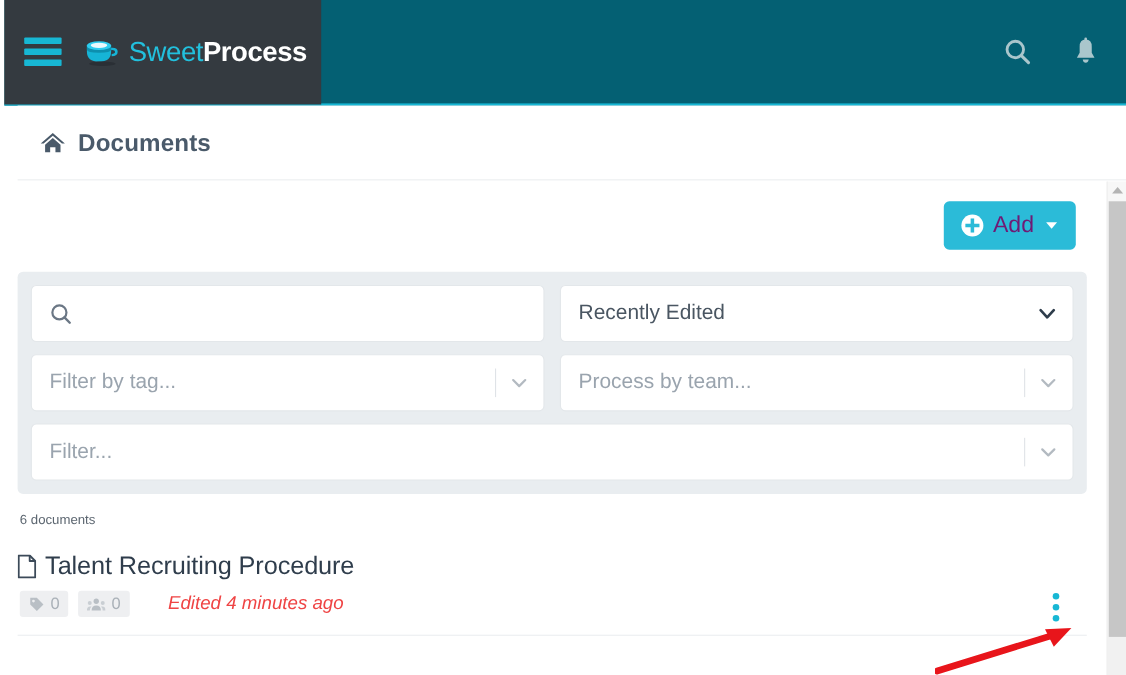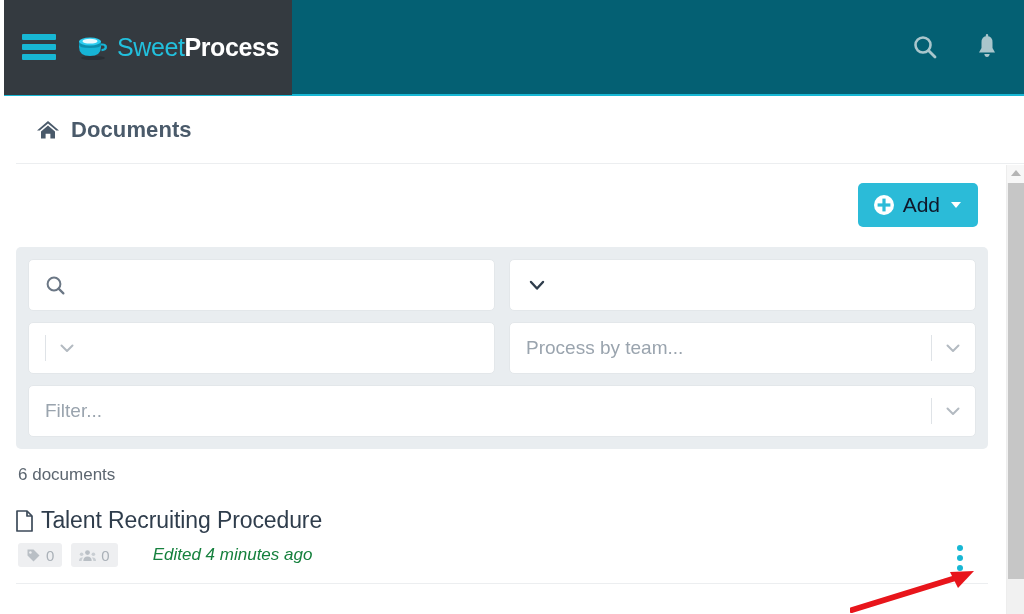--- a/index.html
+++ b/index.html
@@ -76,21 +76,21 @@
     width: 1006px; height: 449px;
     background: #ffffff;
     padding: 0 18px 0 16px;
     overflow: hidden;
   }
   .toolbar-row {
     height: 80px; display: flex; align-items: center;
     justify-content: flex-end; padding-right: 10px;
   }
   .btn-add {
-    background: #2bbbd8; color: #0f172a;
+    background: #2bbbd8; color: #701a75;
     border: none; border-radius: 5px;
     height: 44px; padding: 0 17px 0 15px;
     font-size: 21px; font-family: "Liberation Sans", sans-serif;
     display: flex; align-items: center; gap: 8px;
     cursor: pointer;
   }
   .plus-circle { width: 22px; height: 22px; flex: 0 0 22px; }
   .caret-down {
     width: 0; height: 0; margin-left: 3px;
     border-left: 5px solid transparent;
@@ -120,21 +120,21 @@
   .search-ic { width: 21px; height: 21px; flex: 0 0 21px; margin-right: 6px; }
   .rs-sep {
     width: 1px; height: 26px; background: #dfe3e7;
     margin-right: 11px; flex: 0 0 1px;
   }
   .rs-chev { width: 20px; height: 20px; flex: 0 0 20px; }
   .nat-chev { width: 22px; height: 22px; flex: 0 0 22px; }
 
   
   .doc-count {
-    font-size: 17px; color: #5c6670;
+    font-size: 12px; color: #5c6670;
     margin: 16px 0 0 2px;
   }
   .doc-row {
     position: relative;
     margin-top: 22px; padding-bottom: 16px;
     border-bottom: 1px solid #eceef0;
   }
   .doc-title {
     display: flex; align-items: center; gap: 8px;
     cursor: pointer;
@@ -149,21 +149,21 @@
     margin-top: 9px; margin-left: 2px; gap: 9px;
   }
   .badge {
     background: #eeeff1; border-radius: 3px;
     height: 24px; padding: 0 8px;
     display: flex; align-items: center; gap: 5px;
     font-size: 15px; color: #aab1b8;
   }
   .badge svg { flex: 0 0 auto; }
   .doc-edited {
-    font-size: 17px; font-style: italic; color: #15803d;
+    font-size: 17px; font-style: italic; color: #ef4444;
     margin-left: 26px;
   }
   .kebab {
     position: absolute; right: 18px; bottom: 12px;
     width: 20px; height: 26px;
     display: flex; flex-direction: column;
     align-items: center; justify-content: space-between;
     cursor: pointer;
   }
   .kebab i {
@@ -277,28 +277,30 @@
 
       <div class="filter-row">
         <div class="fld">
           <svg class="search-ic" viewBox="0 0 21 21">
             <circle cx="9" cy="9" r="6.4" fill="none" stroke="#6b7785" stroke-width="2"></circle>
             <line x1="13.6" y1="13.6" x2="18.4" y2="18.4" stroke="#6b7785" stroke-width="2.2" stroke-linecap="round"></line>
           </svg>
           <span class="fld-text"></span>
         </div>
         <div class="fld sel">
+          <span class="fld-text val">Recently Edited</span>
           <svg class="nat-chev" viewBox="0 0 22 22">
             <path d="M5 8 L11 14.5 L17 8" fill="none" stroke="#2f3d4c" stroke-width="2.4" stroke-linecap="round" stroke-linejoin="round"></path>
           </svg>
         </div>
       </div>
 
       <div class="filter-row">
         <div class="fld">
+          <span class="fld-text">Filter by tag...</span>
           <span class="rs-sep"></span>
           <svg class="rs-chev" viewBox="0 0 20 20">
             <path d="M4.5 7.5 L10 13 L15.5 7.5" fill="none" stroke="#b3bac1" stroke-width="2" stroke-linecap="round" stroke-linejoin="round"></path>
           </svg>
         </div>
         <div class="fld">
           <span class="fld-text">Process by team...</span>
           <span class="rs-sep"></span>
           <svg class="rs-chev" viewBox="0 0 20 20">
             <path d="M4.5 7.5 L10 13 L15.5 7.5" fill="none" stroke="#b3bac1" stroke-width="2" stroke-linecap="round" stroke-linejoin="round"></path>

